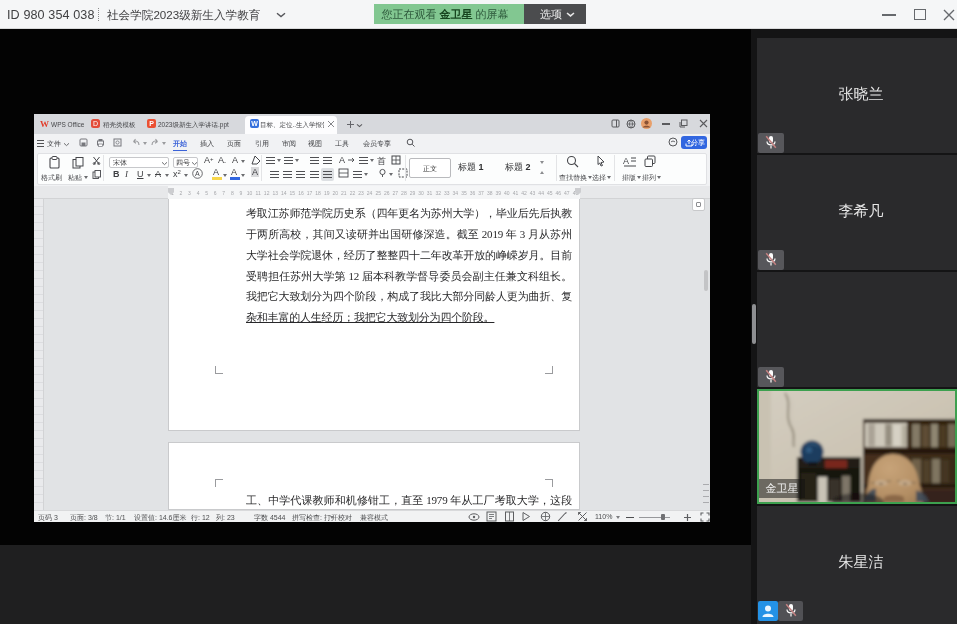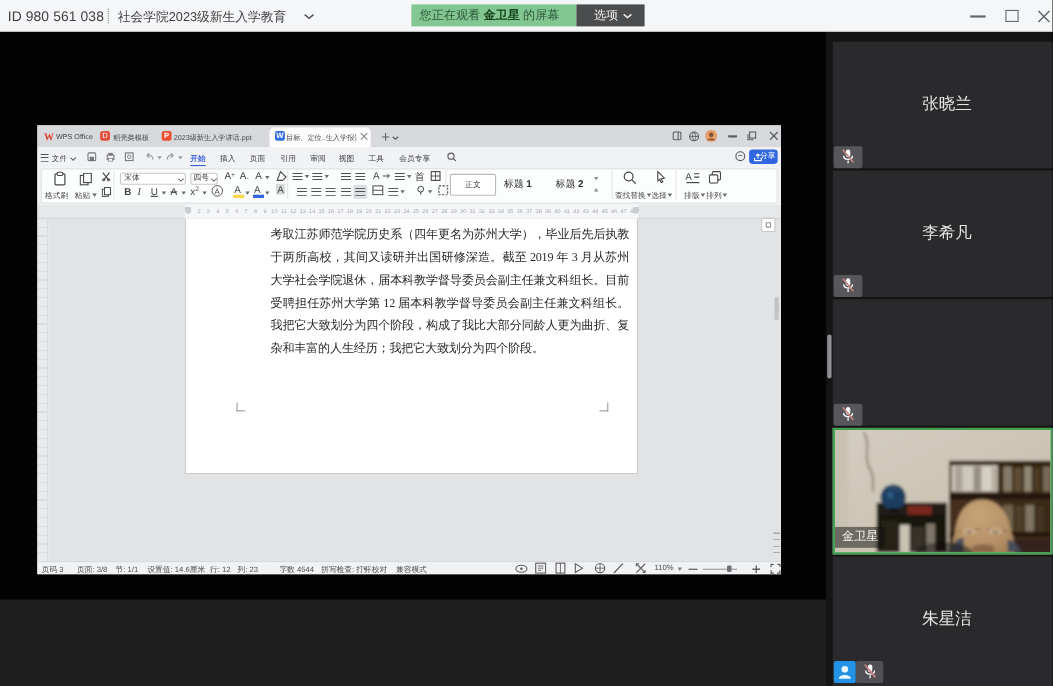--- a/index.html
+++ b/index.html
@@ -43,31 +43,31 @@
 #rulerin{left:134px;top:0;width:412px;height:13px;background:#f5f6f7;}
 .rnum{flex:1;text-align:center;font-size:5px;color:#a6a7ab;line-height:14px;overflow:hidden;}
 #vruler{left:0;top:85px;width:10px;height:311px;background:#e7e8ea;border-right:1px solid #d2d3d5;}
 
 #docarea{left:10px;top:85px;width:666px;height:311px;background:#e1e3e5;overflow:hidden;}
 .page{left:124px;width:412px;background:#fff;border:1px solid #c9cacc;border-top:none;}
 #page1{top:0;height:232px;border-top:none;}
 #page2{top:243px;height:68px;border-top:1px solid #c9cacc;}
 .dtext{left:47px;width:326px;font-family:"Liberation Serif",serif;font-size:11px;letter-spacing:-0.2px;color:#28282a;margin-left:30px;}
 .dline{height:20.85px;line-height:20.85px;text-align:justify;text-align-last:justify;white-space:nowrap;}
-.dline.noj{text-align:right;text-align-last:left;}
+.dline.noj{text-align:right;text-align-last:left;text-decoration:underline;}
 .cmark{width:8px;height:8px;}
 
 #statusbar{left:0;top:396px;width:676px;height:12px;background:#f1f2f3;border-top:1px solid #d8d9db;}
 .sitem{top:2px;font-size:7px;color:#4c4d4f;white-space:nowrap;}
 
 #vlabel{left:0px;top:88px;width:46px;height:19px;background:rgba(15,15,15,.5);color:#f2f2f2;font-size:11px;line-height:19px;text-align:center;}
 </style></head><body>
 
 <div id="titlebar" class="abs">
-<span class="abs idtxt">ID 980 561 038</span>
+<span class="abs idtxt">ID 980 354 038</span>
 <span class="abs dotsep"></span>
 <span class="abs meet">社会学院2023级新生入学教育</span>
 <svg class="abs" style="left:276px;top:10px;" width="10" height="10" viewBox="0 0 10 10">
       <path d="M1 3.3000000000000003 L5.0 6.6000000000000005 L9 3.3000000000000003" fill="none" stroke="#55565a" stroke-width="1.4"></path>
     </svg>
 <div id="greenbadge" class="abs">您正在观看 <b style="color:#17451f;">金卫星</b> 的屏幕</div>
 <div id="optbtn" class="abs">选项<span style="display:inline-block;width:8px;"></span></div>
 <svg class="abs" style="left:566px;top:10px;" width="9" height="9" viewBox="0 0 9 9">
       <path d="M1 2.97 L4.5 5.94 L8 2.97" fill="none" stroke="#e8e8e8" stroke-width="1.5"></path>
     </svg>
@@ -350,27 +350,34 @@
 </div>
 <div class="abs" style="left:134px;top:2px;width:6px;height:7px;background:#cccdd0;clip-path:polygon(0 0,100% 0,100% 60%,50% 100%,0 60%);"></div>
 <div class="abs" style="left:541px;top:2px;width:6px;height:7px;background:#cccdd0;clip-path:polygon(0 0,100% 0,100% 60%,50% 100%,0 60%);"></div>
 </div>
 <div id="vruler" class="abs" style="background:repeating-linear-gradient(#e9eaec 0 7px,#dcdde0 7px 8px);"></div>
 <div id="docarea" class="abs">
 <div id="page1" class="abs page">
 <div class="abs dtext" style="top:4px;">
 <div class="dline" style="">考取江苏师范学院历史系（四年更名为苏州大学），毕业后先后执教</div>
 <div class="dline" style="">于两所高校，其间又读研并出国研修深造。截至 2019 年 3 月从苏州</div>
-<div class="dline" style="">大学社会学院退休，届本科教学督导委员会副主任兼文科组长。目前</div>
+<div class="dline" style="">大学社会学院退休，经历了整整四十二年改革开放的峥嵘岁月。目前</div>
 <div class="dline" style="">受聘担任苏州大学第 12 届本科教学督导委员会副主任兼文科组长。</div>
 <div class="dline" style="">我把它大致划分为四个阶段，构成了我比大部分同龄人更为曲折、复</div>
 <div class="dline noj" style="">杂和丰富的人生经历；我把它大致划分为四个阶段。</div>
 </div>
 <div class="abs cmark" style="left:46px;top:167px;border-left:1px solid #9a9b9e;border-bottom:1px solid #9a9b9e;"></div>
 <div class="abs cmark" style="left:376px;top:167px;border-right:1px solid #9a9b9e;border-bottom:1px solid #9a9b9e;"></div>
+</div>
+<div id="page2" class="abs page">
+<div class="abs cmark" style="left:46px;top:36px;border-left:1px solid #9a9b9e;border-top:1px solid #9a9b9e;"></div>
+<div class="abs cmark" style="left:376px;top:36px;border-right:1px solid #9a9b9e;border-top:1px solid #9a9b9e;"></div>
+<div class="abs dtext" style="top:47px;">
+          <div class="dline">工、中学代课教师和机修钳工，直至 1979 年从工厂考取大学，这段</div>
+        </div>
 </div>
 </div>
 <div class="abs" style="left:658px;top:84px;width:13px;height:13px;background:#fff;border:1px solid #c8c9cb;border-radius:2px;"></div>
 <div class="abs" style="left:662px;top:88px;width:5px;height:5px;border:1px solid #8d8e91;border-radius:1px;"></div>
 <div class="abs" style="left:670px;top:156px;width:4px;height:21px;background:#c3c4c6;border-radius:2px;"></div>
 <div class="abs" style="left:669px;top:370px;width:6px;height:24px;background:repeating-linear-gradient(#aaabae 0 1px,transparent 1px 6px);"></div>
 <div id="statusbar" class="abs">
 <span class="abs sitem" style="left:4px;">页码 3</span>
 <span class="abs sitem" style="left:36px;">页面: 3/8</span>
 <span class="abs sitem" style="left:71px;">节: 1/1</span>

